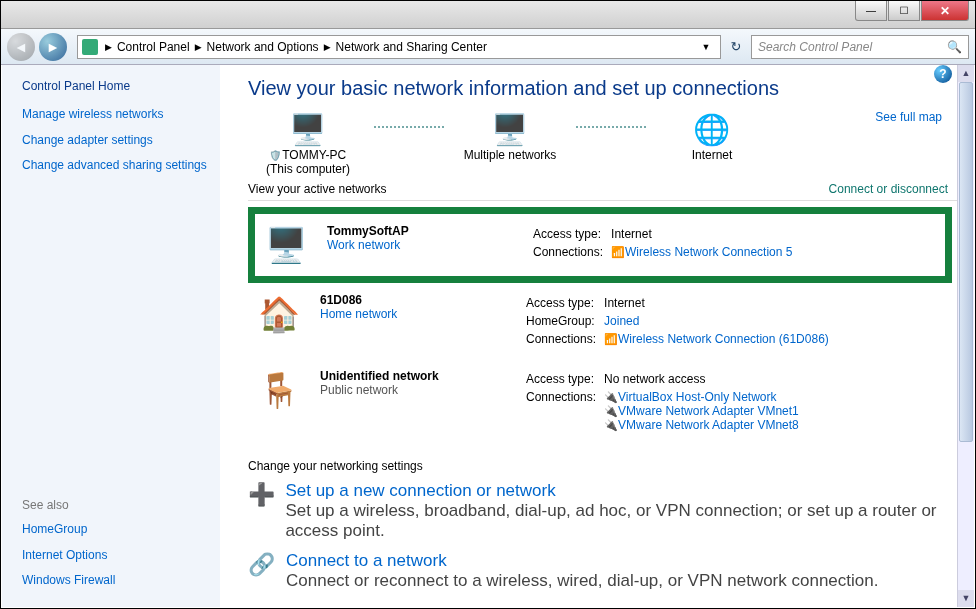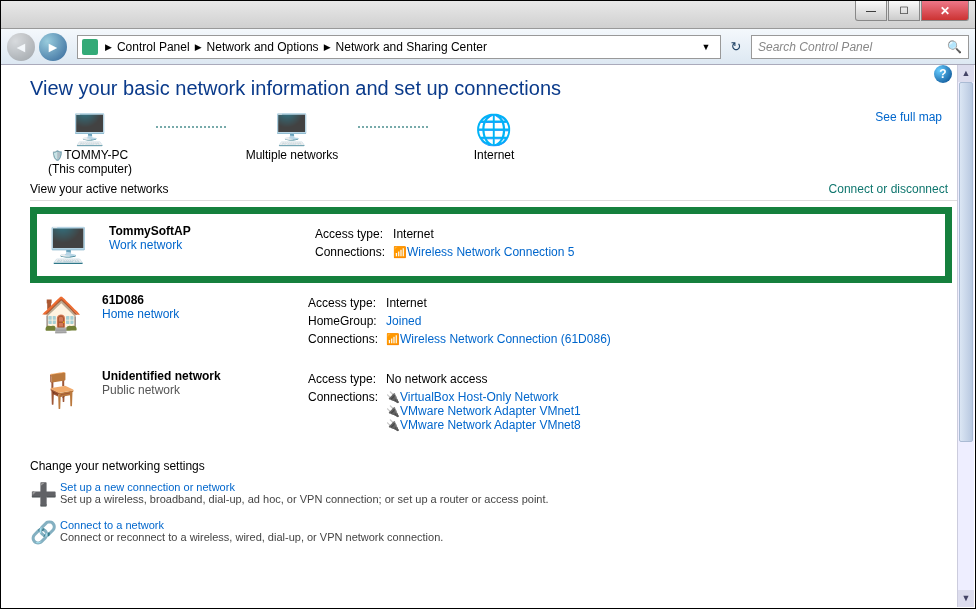--- a/index.html
+++ b/index.html
@@ -56,21 +56,21 @@
 .netname .nm { font-weight:bold; }
 .netname .type { color:#0066cc; cursor:pointer; }
 .netname .typegray { color:#555; }
 .netdetails { font-size:12px; }
 .netdetails table td { padding:1px 6px 1px 0; vertical-align:top; }
 .netdetails .lnk { color:#0066cc; cursor:pointer; }
 .sigicon { color:#090; font-size:11px; display:inline-block; width:14px; }
 .sigicon.gray { color:#888; }
 
 .settingshead { font-size:12px; margin:14px 0 8px; }
-.settingrow { display:flex; gap:2px; margin-bottom:10px; font-size:11px; }
+.settingrow { display:flex; gap:10px; margin-bottom:10px; font-size:17px; }
 .settingrow .sicon { width:28px; height:28px; display:flex;align-items:center;justify-content:center; font-size:22px; }
 .settingrow .stext .title { color:#0066cc; cursor:pointer; }
 .settingrow .stext .desc { color:#444; }
 
 
 .sbar { position:absolute; right:0; top:0; bottom:0; width:17px; background:#eef; border-left:1px solid #ccd; }
 .sbar .arrow { height:17px; background:#dde; text-align:center; font-size:9px; line-height:17px; color:#446;}
 .sbar .thumb { position:absolute; top:17px; height:360px; left:1px; right:1px; background:linear-gradient(90deg,#dbe6f4,#b8c8e0); border:1px solid #aabbd4; border-radius:2px;}
 .sbar .arrowdn { position:absolute; bottom:0; left:0; right:0; height:17px; background:#dde; text-align:center; font-size:9px; line-height:17px;color:#446;}
 
@@ -114,20 +114,30 @@
     </div>
     <div class="refresh">↻</div>
     <div class="search">
       <span>Search Control Panel</span>
       <span class="sicon">🔍</span>
     </div>
   </div>
 
   <div class="body">
 
+    <div class="sidebar">
+      <div class="home">Control Panel Home</div>
+      <div class="link">Manage wireless networks</div>
+      <div class="link">Change adapter settings</div>
+      <div class="link">Change advanced sharing settings</div>
+      <div class="seealso">See also</div>
+      <div class="link">HomeGroup</div>
+      <div class="link">Internet Options</div>
+      <div class="link">Windows Firewall</div>
+    </div>
 
     <div class="main">
       <div class="helpicon">?</div>
       <h1>View your basic network information and set up connections</h1>
 
       <div class="maprow">
         <div class="fullmap">See full map</div>
         <div class="mapitem">
           <div class="mapicon i-pc"></div>
           <div><span style="color:#c60;font-size:10px">🛡️</span><span>TOMMY-PC</span></div>

